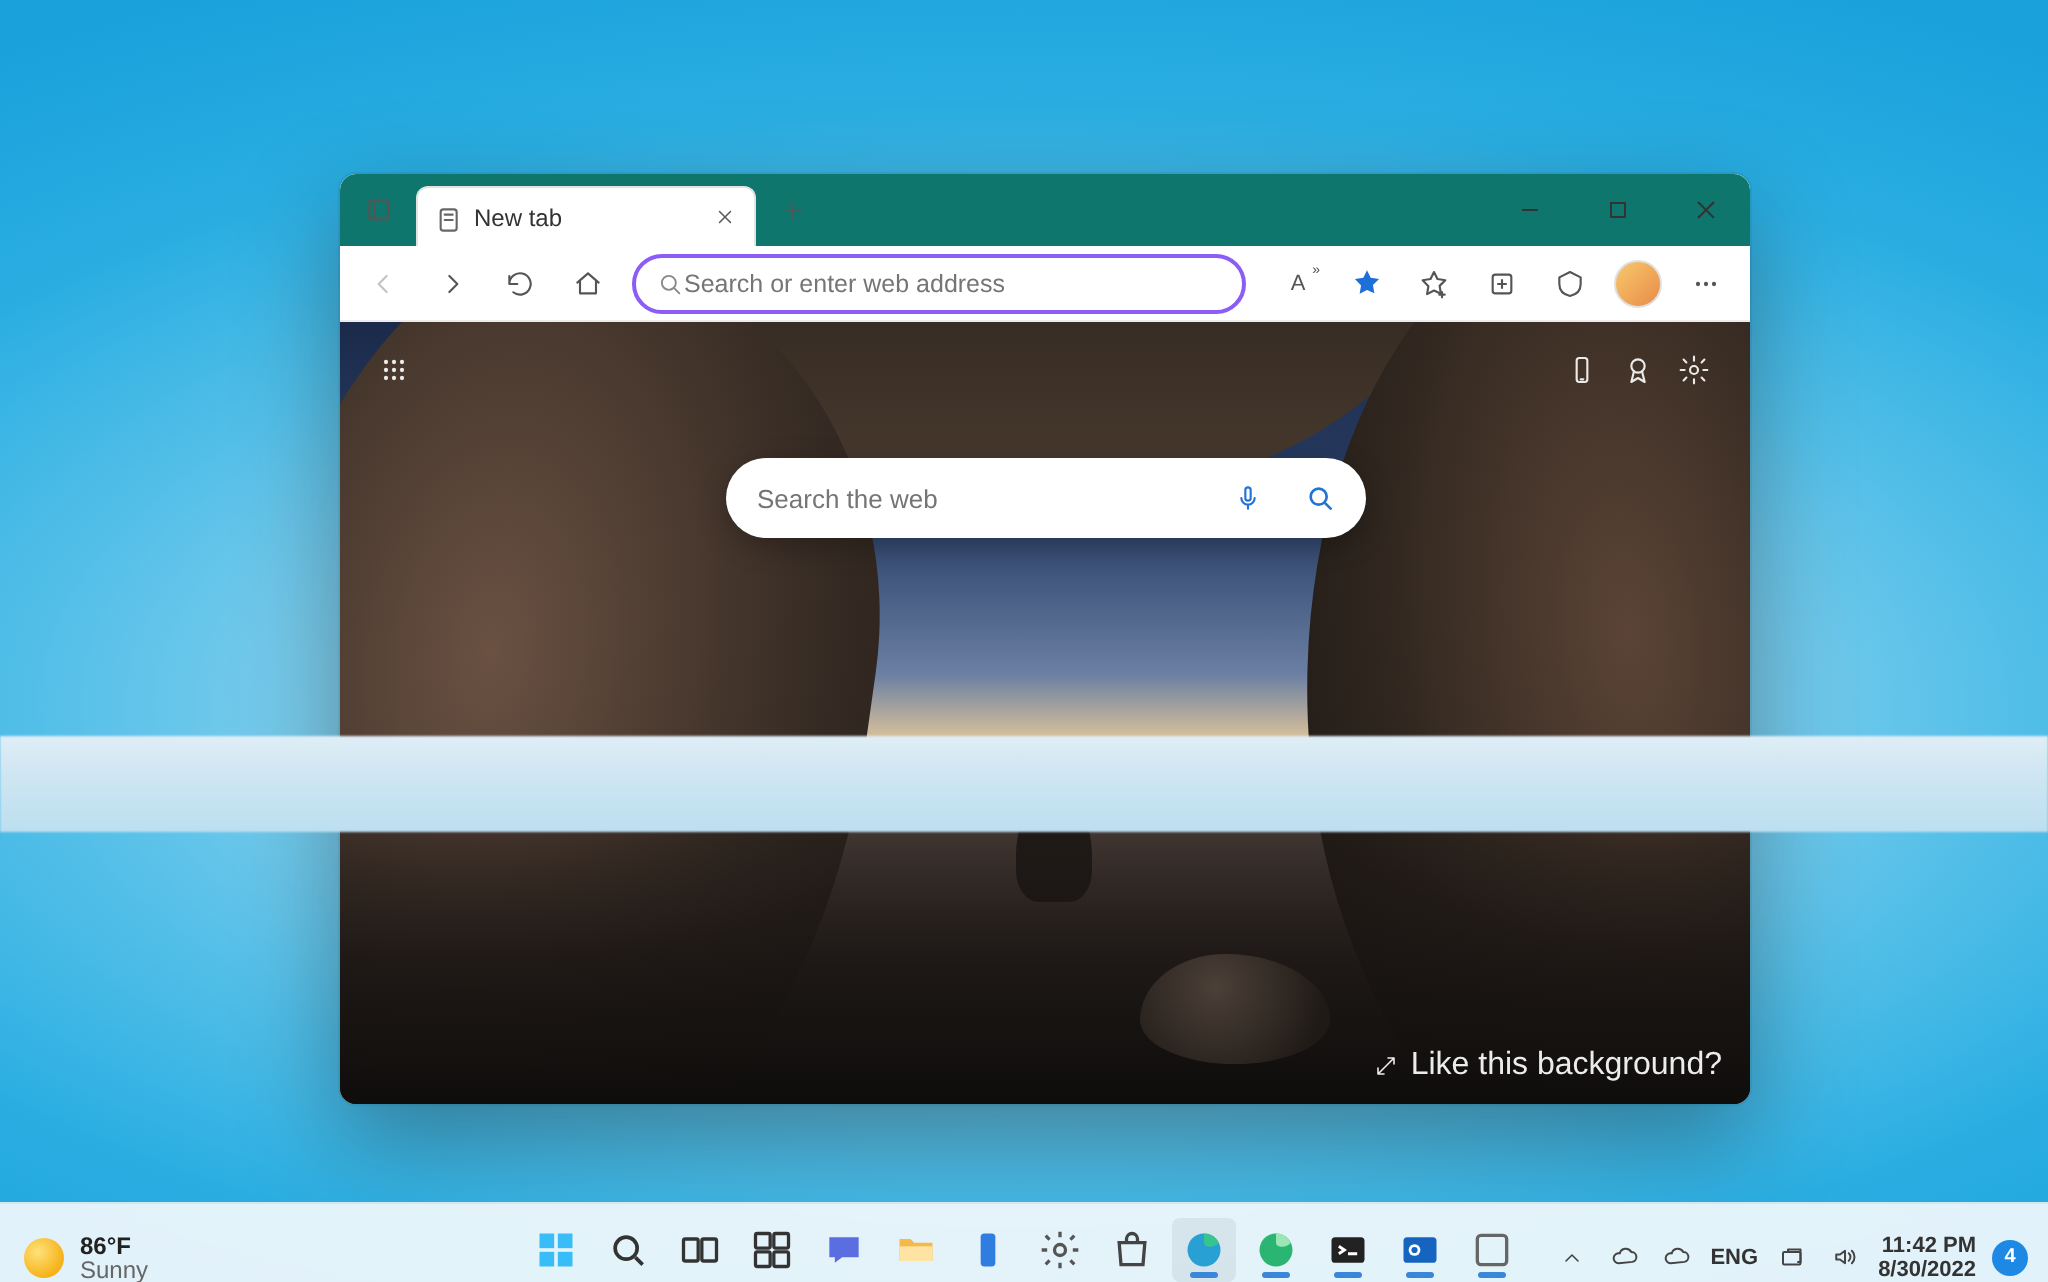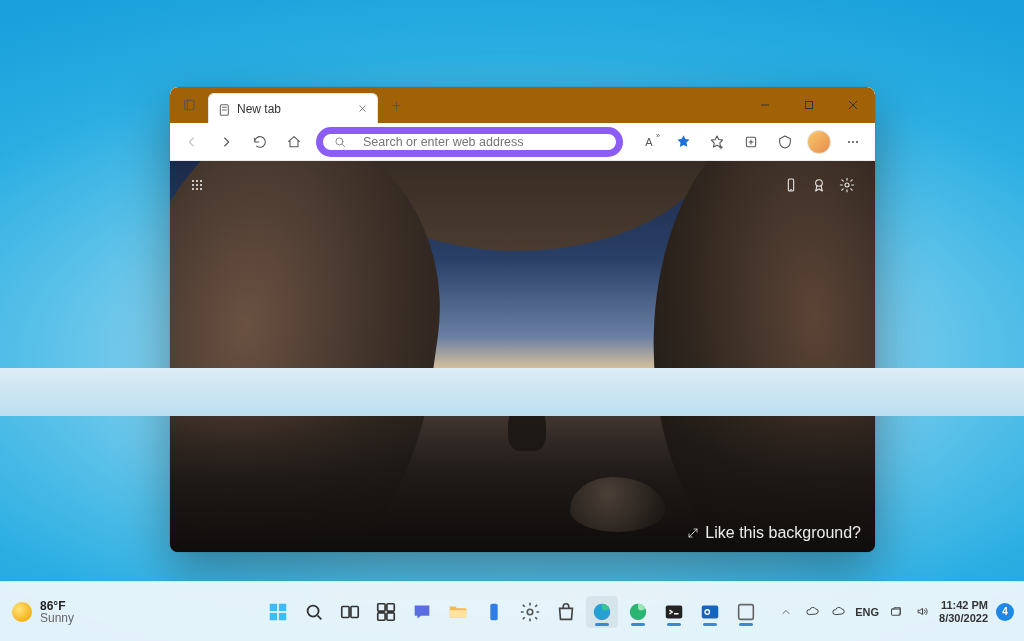--- a/index.html
+++ b/index.html
@@ -25,21 +25,21 @@
     position: absolute;
     left: 170px; top: 87px;
     width: 705px; height: 465px;
     background: #fff;
     border-radius: 8px;
     box-shadow: 0 18px 50px rgba(0,0,0,.35), 0 0 0 1px rgba(0,0,0,.05);
     overflow: hidden;
     display: flex; flex-direction: column;
   }
   .titlebar {
-    height: 36px; background:#a16207;
+    height: 36px; background:#0f766e;
     display:flex; align-items:center; padding-left:6px;
     border-top-left-radius:8px; border-top-right-radius:8px;
   }
   .tab-actions-square {
     width:28px; height:28px; display:flex; align-items:center; justify-content:center;
     border-radius:4px; color:#555;
   }
   .tab {
     height:30px; margin-left:4px; margin-top:6px;
     background:#fff; border:1px solid #e3e3e3; border-bottom:none;
@@ -58,22 +58,22 @@
   .toolbar {
     height:38px;background:#fff;border-bottom:1px solid #ececec;
     display:flex;align-items:center;gap:2px;padding:0 6px;
   }
   .tb-btn {
     width:32px;height:32px;display:flex;align-items:center;justify-content:center;border-radius:4px;color:#555;
   }
   .tb-btn.disabled{color:#c3c3c3;}
   .omnibox {
     flex:1;height:30px;margin:0 4px;
-    border:7px solid #8b5cf6;border-radius:15px;background:#fff;
-    display:flex;align-items:center;gap:16px;padding:0 10px;
+    border:2px solid #8b5cf6;border-radius:15px;background:#fff;
+    display:flex;align-items:center;gap:0;padding:0 10px;
     color:#888;font-size:12.5px;
   }
   .omnibox input{border:none;outline:none;flex:1;font-size:12.5px;color:#333;background:transparent;}
   .tb-right{display:flex;align-items:center;gap:2px;margin-left:4px;}
   .avatar{width:24px;height:24px;border-radius:50%;background:linear-gradient(135deg,#f7c96b,#e98b4a);border:1px solid #e0e0e0;}
 
   
   .ntp {
     flex:1;position:relative;overflow:hidden;
     background:
@@ -105,24 +105,24 @@
     box-shadow:0 4px 14px rgba(0,0,0,.25);
   }
   .ntp-search input{border:none;outline:none;flex:1;font-size:13px;color:#333;}
   .ntp-search .mic{color:#2472d4;width:26px;display:flex;justify-content:center;}
   .ntp-search .go{color:#2472d4;width:30px;display:flex;justify-content:center;}
 
   .edge-credit{position:absolute;right:14px;bottom:10px;color:#fff;font-size:16px;display:flex;align-items:center;gap:6px;opacity:.92;}
 
   
   .taskbar{
-    position:absolute;left:0;right:0;bottom:0;height:60px;
+    position:absolute;left:0;right:0;bottom:0;height:40px;
     background:rgba(243,248,252,.92);
     border-top:1px solid rgba(0,0,0,.05);
-    display:flex;align-items:center;
+    display:flex;align-items:flex-end;
     backdrop-filter:blur(6px);
   }
   .tb-weather{display:flex;align-items:center;gap:8px;padding-left:12px;color:#222;}
   .tb-weather .sun{width:20px;height:20px;border-radius:50%;background:radial-gradient(circle at 35% 35%,#ffe27a,#f6b21a 70%);}
   .tb-weather .wtxt{line-height:1;}
   .tb-weather .temp{font-size:12px;font-weight:600;}
   .tb-weather .cond{font-size:12px;color:#666;}
 
   .tb-center{position:absolute;left:50%;transform:translateX(-50%);display:flex;align-items:center;gap:4px;}
   .tb-ico{width:32px;height:32px;border-radius:4px;display:flex;align-items:center;justify-content:center;}
@@ -295,20 +295,35 @@
             </svg>
           </div>
         <div class="ntp-ic">
             <svg class="ic" viewBox="0 0 24 24" style="color:#fff">
               <circle cx="12" cy="12" r="3"></circle>
               <path d="M12 2v3M12 19v3M4.2 4.2l2.1 2.1M17.7 17.7l2.1 2.1M2 12h3M19 12h3M4.2 19.8l2.1-2.1M17.7 6.3l2.1-2.1"></path>
             </svg>
           </div>
       </div>
 
+      <div class="ntp-search">
+        <input placeholder="Search the web" style="">
+        <span class="mic">
+            <svg class="ic" viewBox="0 0 24 24" style="color:#2472d4">
+              <rect x="10" y="4" width="4" height="10" rx="2"></rect>
+              <path d="M7 12a5 5 0 0 0 10 0M12 17v3"></path>
+            </svg>
+          </span>
+        <span class="go">
+            <svg class="ic" viewBox="0 0 24 24" style="color:#2472d4;stroke-width:2">
+              <circle cx="11" cy="11" r="6"></circle>
+              <path d="M20 20l-4-4"></path>
+            </svg>
+          </span>
+      </div>
 
       <div class="edge-credit">
         <svg class="ic" viewBox="0 0 24 24" style="color:#fff;width:12px;height:12px">
             <path d="M14 4h6v6M20 4l-9 9M10 20H4v-6M4 20l9-9"></path>
           </svg>
         <span>Like this background?</span>
       </div>
     </div>
   </div>
 

